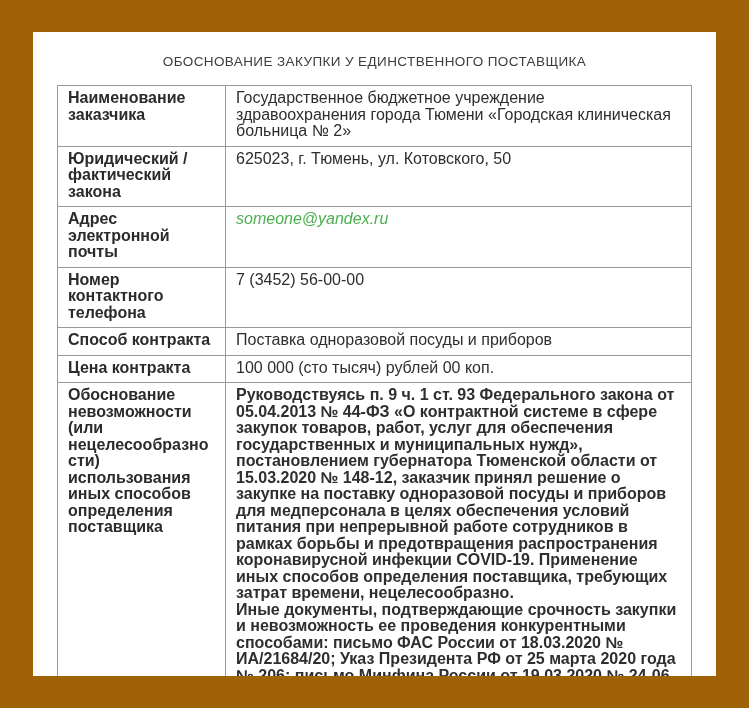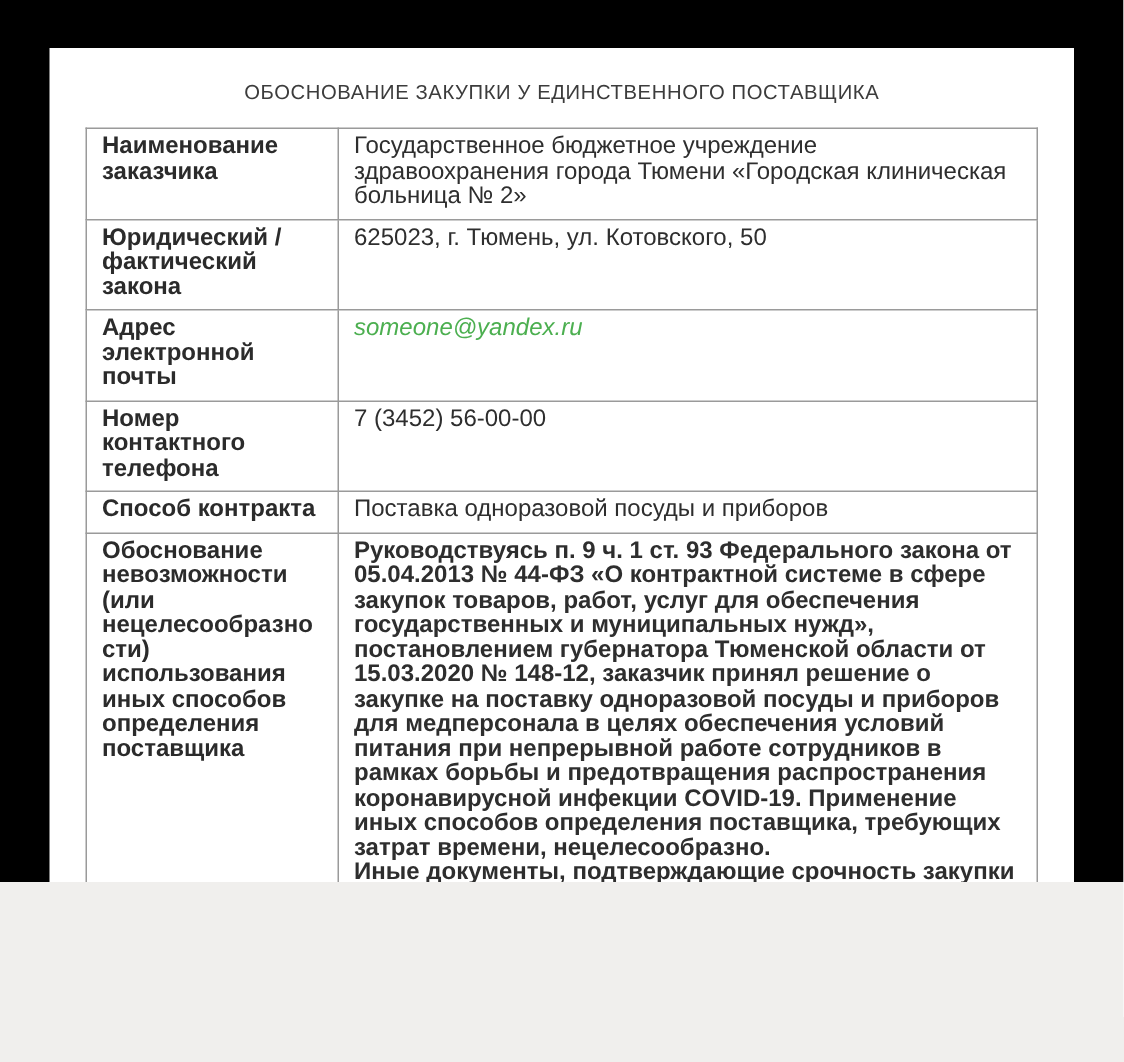--- a/index.html
+++ b/index.html
@@ -4,22 +4,22 @@
 <style>
   html, body {
     margin: 0;
     padding: 0;
     background: #f0efed;
     font-family: "Liberation Sans", "DejaVu Sans", sans-serif;
     color: #2e2e2e;
   }
   .viewport {
     width: 749px;
-    height: 588px;
-    background: #000000;
+    height: 708px;
+    background: #a16207;
     overflow: hidden;
     position: relative;
   }
   .card {
     position: absolute;
     left: 33px;
     top: 32px;
     width: 683px;
     height: 644px;
     background: #ffffff;
@@ -88,20 +88,24 @@
         </tr>
         <tr>
           <td class="cell-label">Номер контактного телефона</td>
           <td class="cell-value">7 (3452) 56-00-00</td>
         </tr>
         <tr>
           <td class="cell-label">Способ контракта</td>
           <td class="cell-value">Поставка одноразовой посуды и приборов</td>
         </tr>
         <tr>
+          <td class="cell-label">Цена контракта</td>
+          <td class="cell-value">100 000 (сто тысяч) рублей 00 коп.</td>
+        </tr>
+        <tr>
           <td class="cell-label">Обоснование невозможности (или нецелесообразности) использования иных способов определения поставщика</td>
           <td class="cell-value">
             <p>Руководствуясь п. 9 ч. 1 ст. 93 Федерального закона от 05.04.2013 № 44-ФЗ «О контрактной системе в сфере закупок товаров, работ, услуг для обеспечения государственных и муниципальных нужд», постановлением губернатора Тюменской области от 15.03.2020 № 148-12, заказчик принял решение о закупке на поставку одноразовой посуды и приборов для медперсонала в целях обеспечения условий питания при непрерывной работе сотрудников в рамках борьбы и предотвращения распространения коронавирусной инфекции COVID-19. Применение иных способов определения поставщика, требующих затрат времени, нецелесообразно.</p>
             <p>Иные документы, подтверждающие срочность закупки и невозможность ее проведения конкурентными способами: письмо ФАС России от 18.03.2020 № ИА/21684/20; Указ Президента РФ от 25 марта 2020 года № 206; письмо Минфина России от 19.03.2020 № 24-06-06/21324; письмо Минфина России от 26.03.2020 № 24-06-08/24077; постановление Правительства Тюменской области от 26 марта 2020 года № 150 «О реализации Указа Президента РФ от 25 марта 2020 года № 206»</p>
           </td>
         </tr>
       </tbody>
     </table>
 
   </div>

